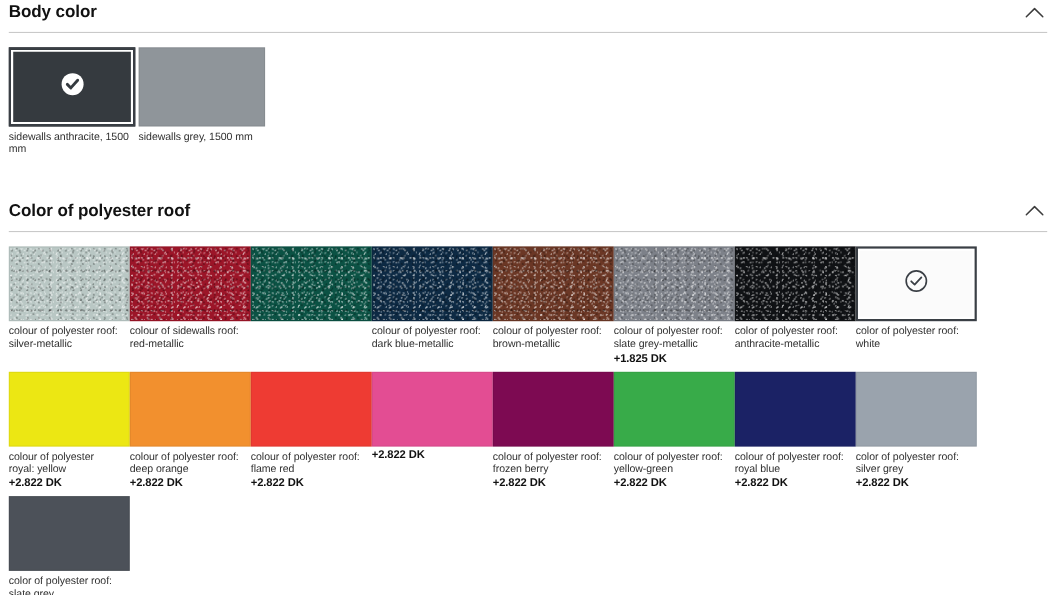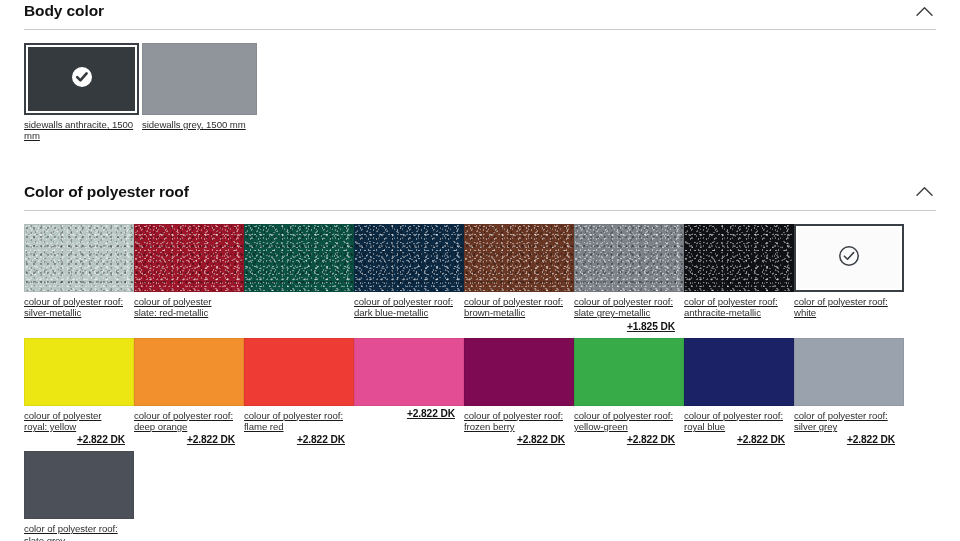--- a/index.html
+++ b/index.html
@@ -7,21 +7,21 @@
     margin: 0; padding: 0;
     width: 960px; height: 541px;
     background: #ffffff;
     font-family: "Liberation Sans", sans-serif;
     color: #1a1a1a;
     overflow: hidden;
   }
   .page { width: 960px; height: 541px; position: relative; }
 
   
-  .section { padding: 0 24px; }
+  .section { padding: 0 8px; }
   .section-header {
     display: flex;
     align-items: center;
     justify-content: space-between;
     padding: 0 0 9px 0;
     border-bottom: 1px solid #c9c9c9;
     margin-bottom: 13px;
   }
   .section-title {
     font-size: 15.5px;
@@ -35,21 +35,20 @@
     display: flex; align-items: center; justify-content: center;
     cursor: pointer;
   }
   .chevron svg { display: block; }
 
   
   .swatch-grid {
     display: flex;
     flex-wrap: wrap;
     gap: 0px;
-    text-decoration: underline;
   }
   .swatch-cell {
     width: 110px;
     padding-right: 8px;
     margin-bottom: 6px;
   }
   .swatch-box {
     width: 110px;
     height: 68px;
     position: relative;
@@ -65,21 +64,20 @@
     font-size: 9.6px;
     line-height: 11.4px;
     color: #2f2f2f;
     margin-top: 4px;
     letter-spacing: -0.05px;
   }
   .swatch-price {
     font-size: 10.2px;
     font-weight: bold;
     color: #111111;
-    text-align: right;
     margin-top: 2px;
     padding-right: 1px;
     letter-spacing: -0.1px;
   }
 
   
   .body-cell .swatch-box { width: 115px; height: 72px; }
   .body-cell { width: 118px; }
 
   
@@ -175,21 +173,21 @@
           <div class="swatch-box" style="background: rgb(185, 199, 196);">
             <span class="tex"></span>
           </div>
           <div class="swatch-label">colour of polyester roof: silver-metallic</div>
           <div class="swatch-price"></div>
         </div>
         <div class="swatch-cell">
           <div class="swatch-box" style="background: rgb(156, 21, 40);">
             <span class="tex"></span>
           </div>
-          <div class="swatch-label">colour of polyester slate: red-metallic</div>
+          <div class="swatch-label">colour of sidewalls roof: red-metallic</div>
           <div class="swatch-price"></div>
         </div>
         <div class="swatch-cell">
           <div class="swatch-box" style="background: rgb(11, 82, 68);">
             <span class="tex"></span>
           </div>
           <div class="swatch-price"></div>
         </div>
         <div class="swatch-cell">
           <div class="swatch-box" style="background: rgb(13, 42, 68);">

